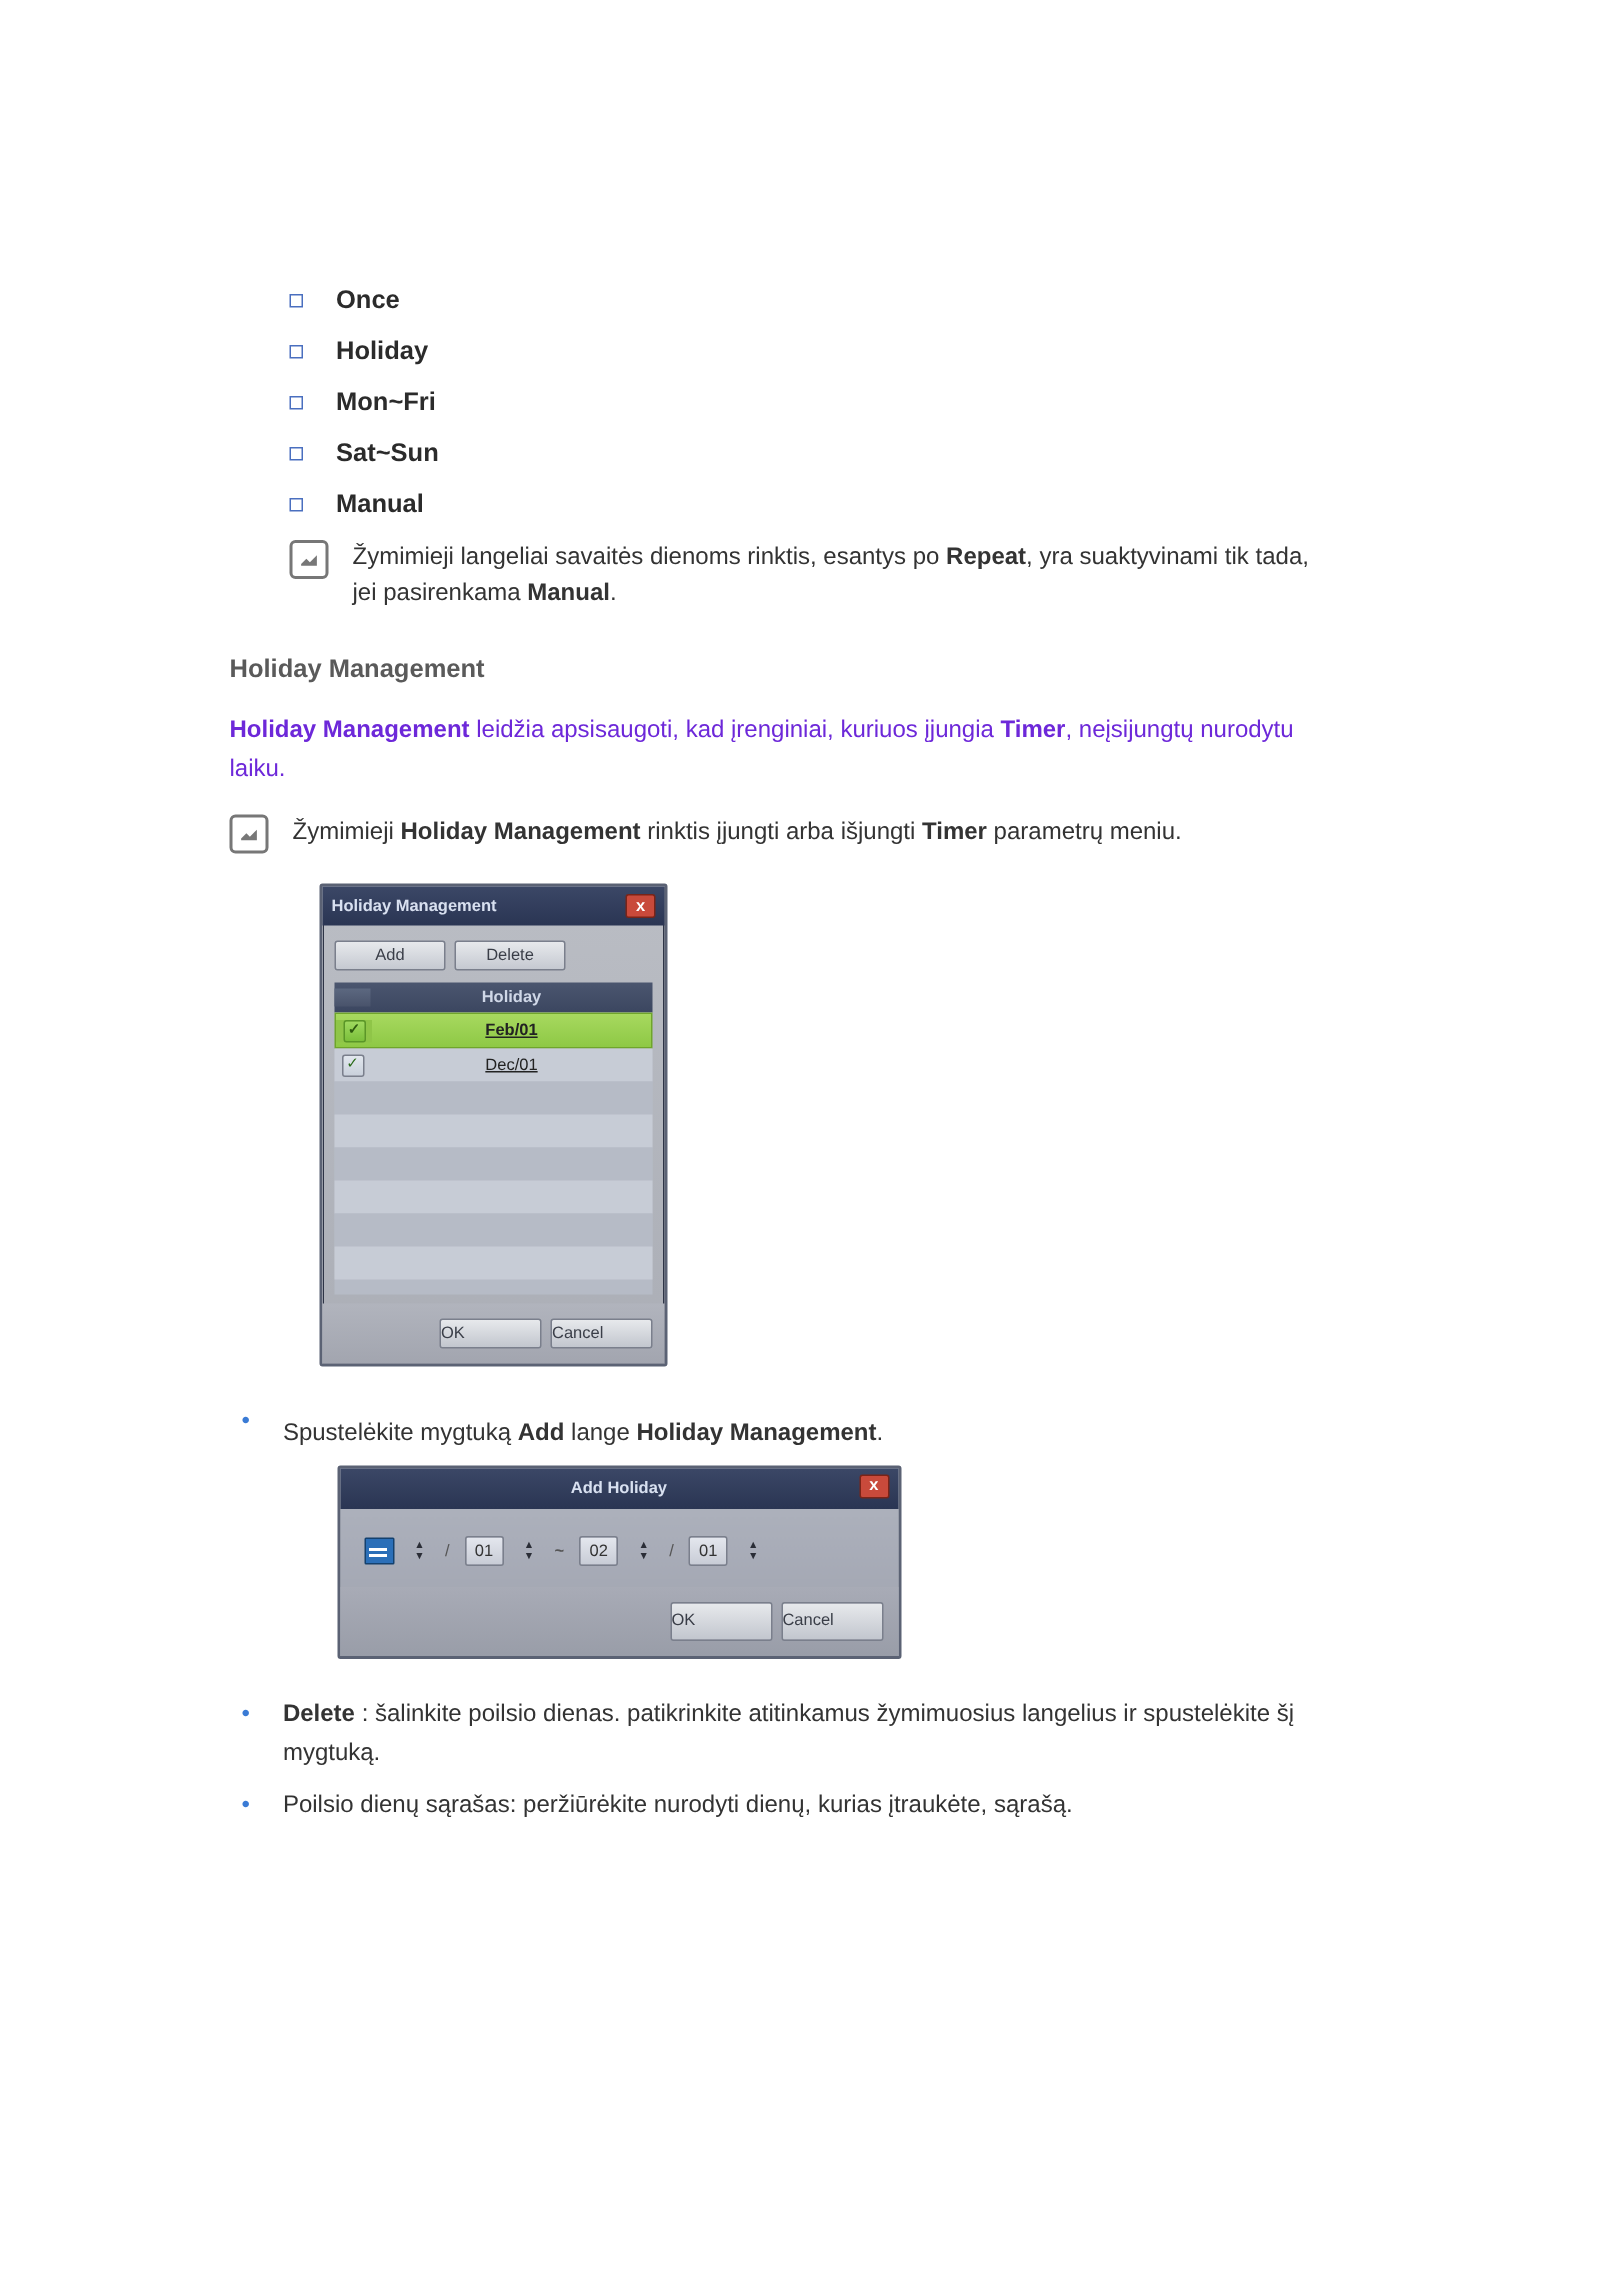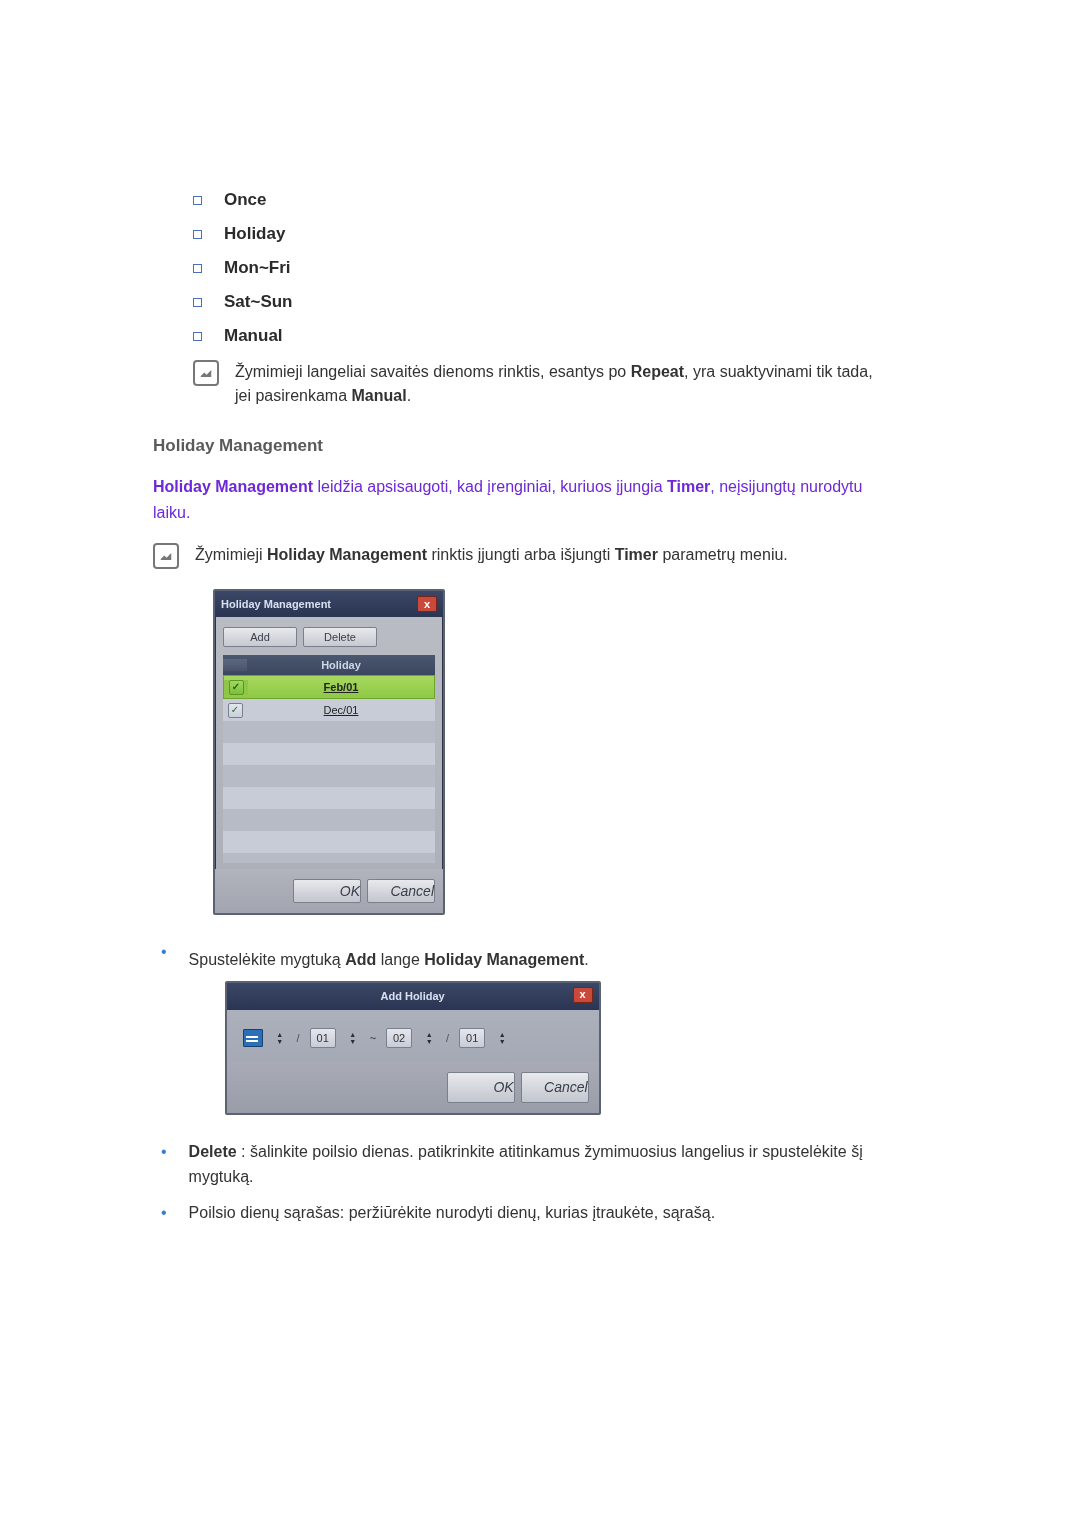--- a/index.html
+++ b/index.html
@@ -129,21 +129,21 @@
     border:1px solid #7a7f8c; border-radius:2px;
     display:flex; align-items:center; justify-content:center;
     color:#2b6b1a; font-size:10px; line-height:1;
   }
   .chk.green { background:linear-gradient(#9fd95f,#7bbf3b); color:#2e5a0f; border-color:#5a9628; }
   .tbl-body { background:#b6bbc6; height:188px; }
   .dlg-foot { padding:10px 8px 10px 8px; display:flex; justify-content:flex-end; gap:6px; background:linear-gradient(#b1b4bd,#a2a5af); }
   .fbtn {
     background: linear-gradient(#e7e9ec,#c2c6ce);
     border:1px solid #7a7f8c; border-radius:2px;
-    padding:3px 0; width:66px; text-align:right; font-size:14px; color:#3a3e48;font-style:italic;
+    padding:3px 0; width:66px; text-align:left; font-size:11px; color:#3a3e48;
   }
 
   
   .blist { list-style:none; padding:0; margin:0 0 16px 0; }
   .blist > li { display:flex; margin-bottom:10px; line-height:1.6; }
   .blist > li .dot { color:#3a7bd5; font-size:16px; margin-right:22px; margin-left:8px; }
   .blist > li .txt { flex:1; }
   .blist b { font-weight:bold; }
 
   

